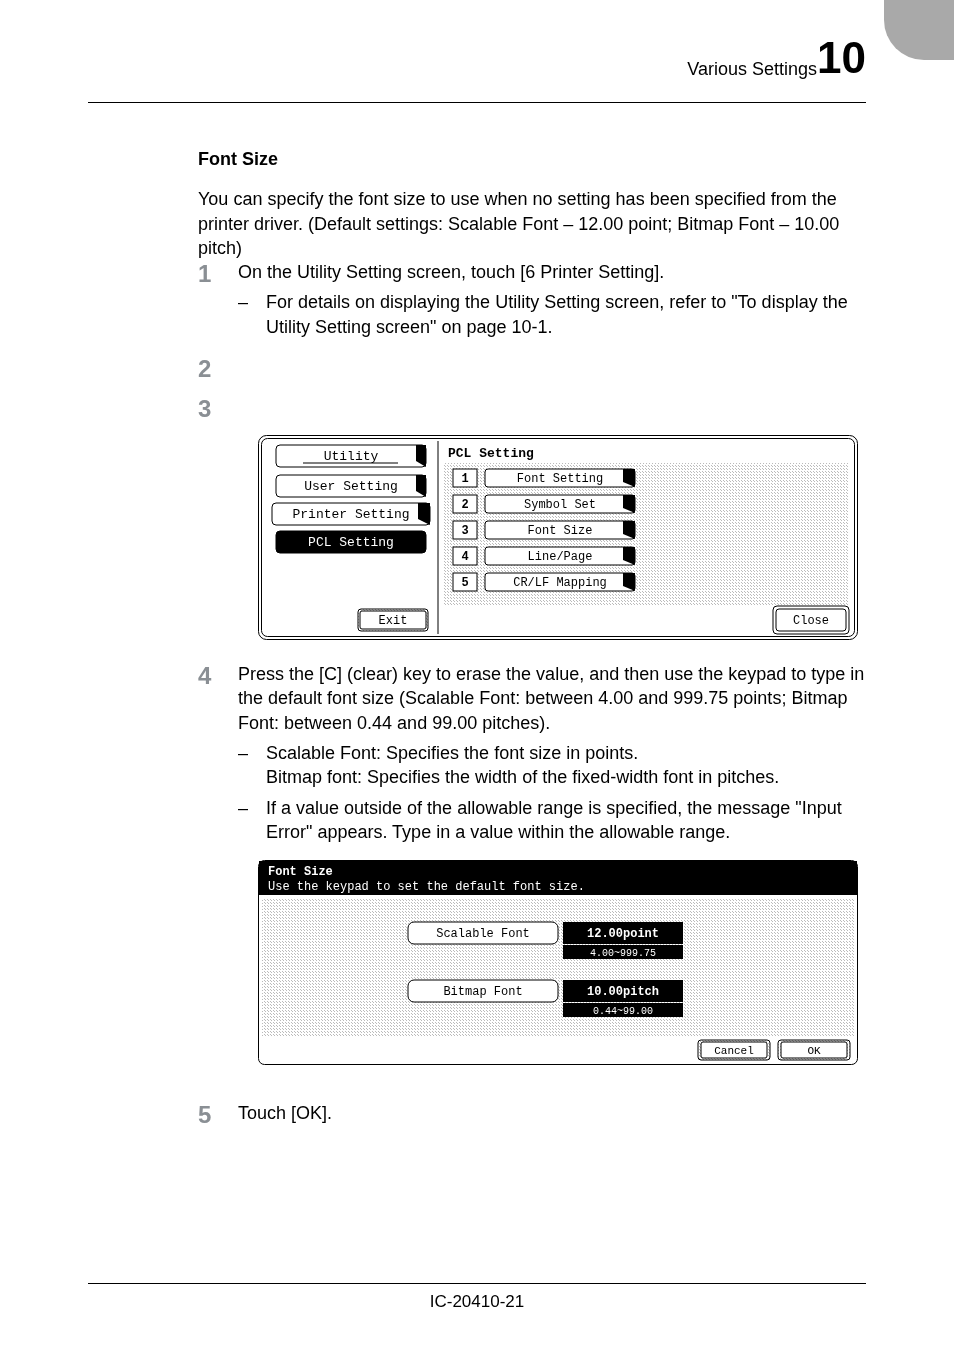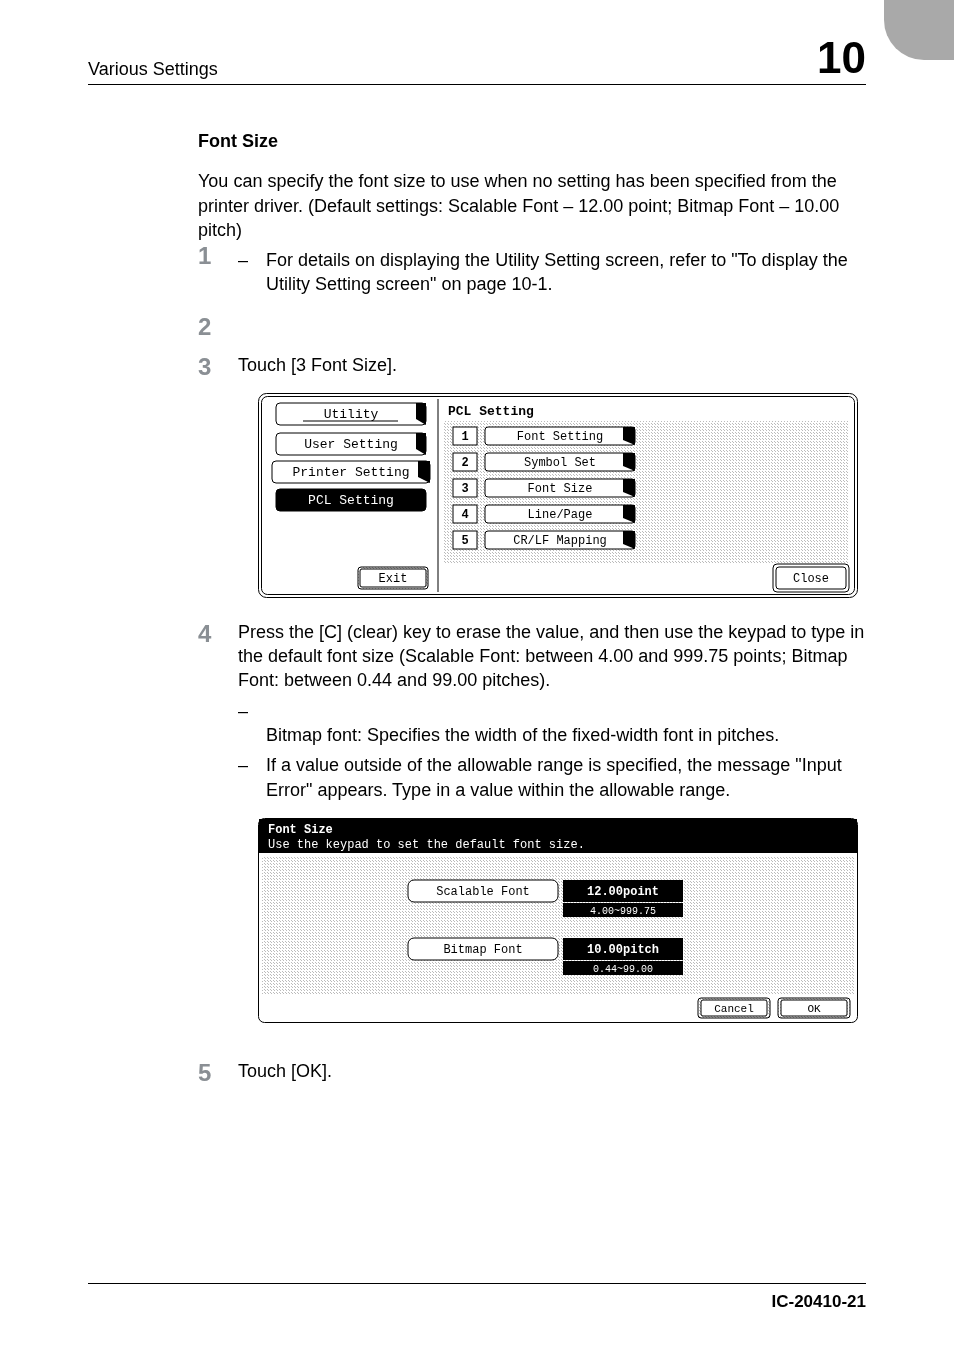--- a/index.html
+++ b/index.html
@@ -13,25 +13,24 @@
   .page {
     width: 954px;
     height: 1352px;
     padding: 36px 88px 0 88px;
     box-sizing: border-box;
     position: relative;
   }
   
   .header {
     display: flex;
-    justify-content: space-between;
+    justify-content: flex-end;
     align-items: flex-end;
     border-bottom: 1.5px solid #000;
-    padding-bottom: 4px;
-    gap: 24px;
+    padding-bottom: 22px;
   }
   .header-left {
     font-size: 18px;
   }
   .header-right {
     font-size: 44px;
     font-weight: bold;
     line-height: 1;
   }
   .corner-tab {
@@ -90,59 +89,56 @@
 
   
   .footer {
     position: absolute;
     bottom: 40px;
     left: 88px;
     right: 88px;
     border-top: 1px solid #000;
     padding-top: 8px;
     display: flex;
-    justify-content: flex-end;
+    justify-content: center;
     font-size: 17px;
-    font-weight: bold;
   }
 </style>
 </head>
 <body>
 
 <div class="page">
   <div class="corner-tab"></div>
 
   <div class="header">
     <span class="header-left">Various Settings</span>
     <span class="header-right">10</span>
   </div>
 
   <div class="content">
     <div class="section-title">Font Size</div>
     <div class="para">You can specify the font size to use when no setting has been specified from the printer driver. (Default settings: Scalable Font – 12.00 point; Bitmap Font – 10.00 pitch)</div>
 
     <div class="step">
       <div class="step-num">1</div>
       <div class="step-body">
+        <div>On the Utility Setting screen, touch [6 Printer Setting].</div>
         <div class="sub">
           <div class="dash">–</div>
           <div>For details on displaying the Utility Setting screen, refer to "To display the Utility Setting screen" on page 10-1.</div>
         </div>
       </div>
     </div>
 
     <div class="step">
       <div class="step-num">2</div>
     </div>
 
     <div class="step">
       <div class="step-num">3</div>
-      <div class="step-body">
-        <div>Touch [3 Font Size].</div>
-      </div>
     </div>
 
     <div class="figure1">
       <svg width="600" height="205" viewBox="0 0 600 205">
         <defs>
           <pattern id="hatch" width="3" height="3" patternUnits="userSpaceOnUse">
             <rect width="3" height="3" fill="#fff"></rect>
             <rect width="1" height="1" fill="#bbb"></rect>
             <rect x="1" y="1" width="1" height="1" fill="#bbb"></rect>
           </pattern>
@@ -226,21 +222,21 @@
       </svg>
     </div>
 
     <div class="step">
       <div class="step-num">4</div>
       <div class="step-body">
         <div>Press the [C] (clear) key to erase the value, and then use the keypad to type in the default font size (Scalable Font: between 4.00 and 999.75 points; Bitmap Font: between 0.44 and 99.00 pitches).</div>
         <div class="sub">
           <div class="dash">–</div>
           <div>
-            <br>
+            <span>Scalable Font: Specifies the font size in points.</span><br>
             <span>Bitmap font: Specifies the width of the fixed-width font in pitches.</span>
           </div>
         </div>
         <div class="sub">
           <div class="dash">–</div>
           <div>If a value outside of the allowable range is specified, the message "Input Error" appears. Type in a value within the allowable range.</div>
         </div>
       </div>
     </div>
 

